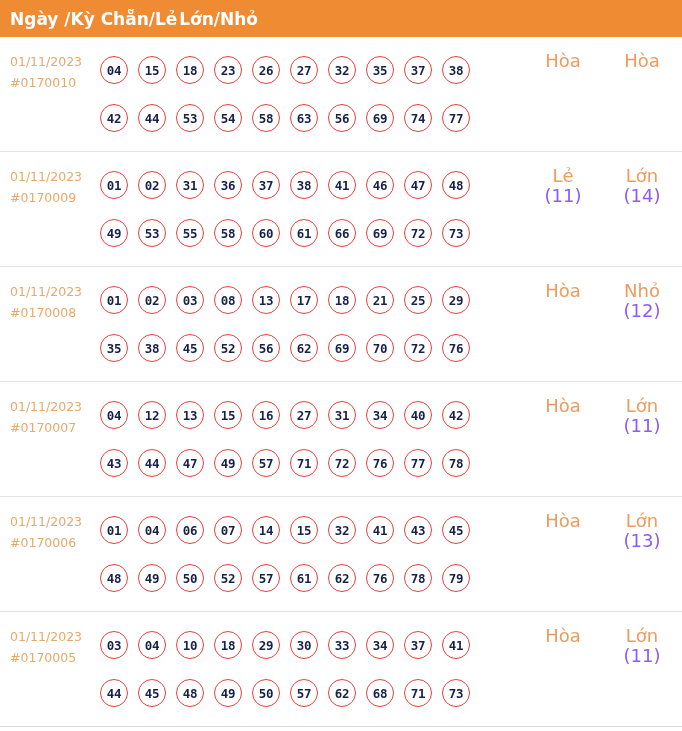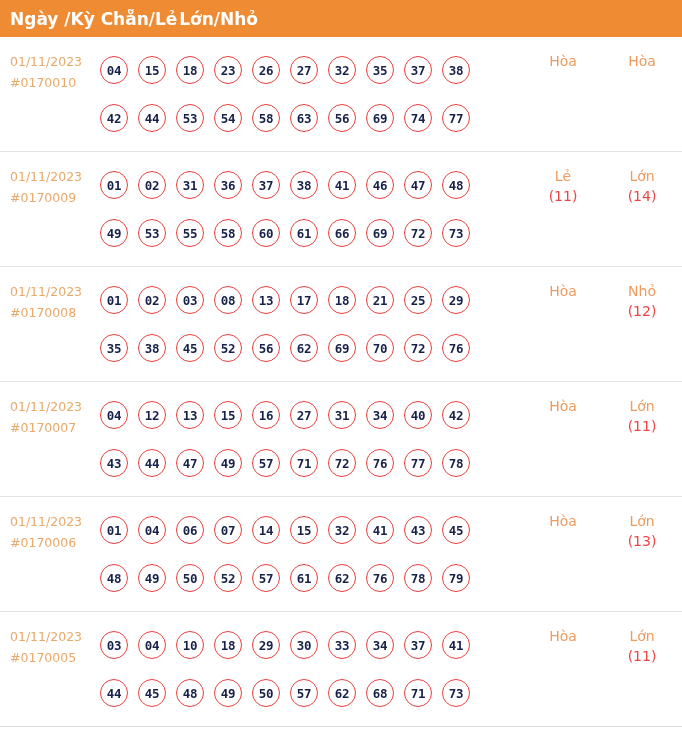--- a/index.html
+++ b/index.html
@@ -95,27 +95,27 @@
     font-size: 12.5px;
     font-weight: bold;
     letter-spacing: -0.3px;
   }
 
   
   .cell-parity, .cell-size {
     box-sizing: border-box;
     text-align: center;
     padding-top: 14px;
-    font-size: 14px;
+    font-size: 18px;
     line-height: 20px;
   }
   .cell-parity { width: 78px; }
   .cell-size   { width: 80px; }
   .verdict       { color: #ef9a5e; display: block; }
-  .verdict-count { color: #ef4444; display: block; }
+  .verdict-count { color: #8b5cf6; display: block; }
   .verdict-count:empty { display: none; }
 </style>
 </head>
 <body>
 
 <div class="lottery-table">
 
   <div class="table-header">
     <div class="th th-date">Ngày /Kỳ</div>
     <div class="th th-parity">Chẵn/Lẻ</div>

